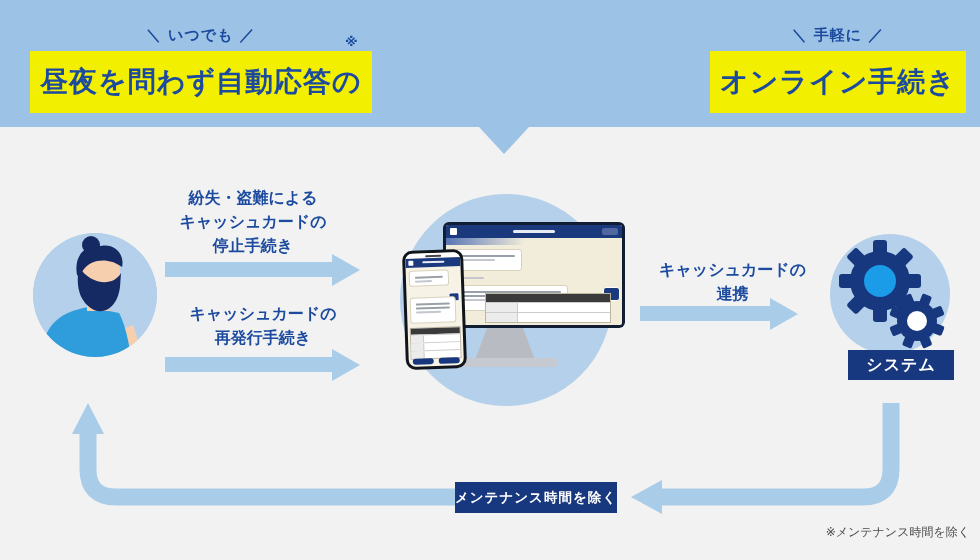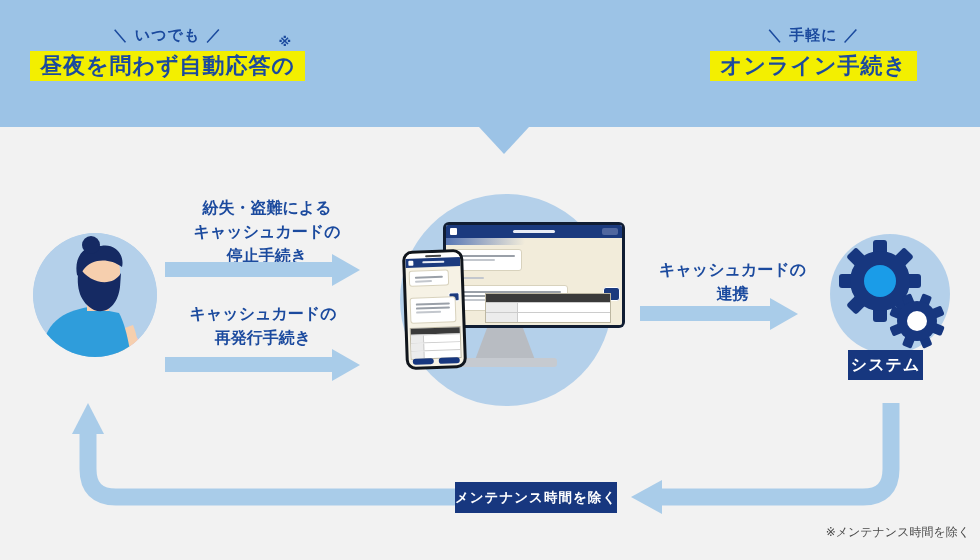--- a/index.html
+++ b/index.html
@@ -9,21 +9,21 @@
 
   
   .banner { position:absolute; left:0; top:0; width:980px; height:127px; background:var(--banner-bg,#9cc3e6); }
   .banner-pointer { position:absolute; left:479px; top:127px; width:0; height:0;
     border-left:25px solid transparent; border-right:25px solid transparent;
     border-top:27px solid var(--banner-bg,#9cc3e6); }
   .banner-item { position:absolute; top:26px; text-align:center; }
   .tagline { font-size:15px; font-weight:bold; color:var(--text-blue,#1b4a9e); letter-spacing:1px; margin-bottom:6px; white-space:nowrap; }
   .tagline .slash { font-weight:bold; padding:0 6px; }
   .highlight { display:inline-block; background:var(--highlight-yellow,#f3ef00); color:var(--text-blue,#1b4a9e);
-    font-size:22px; font-weight:bold; letter-spacing:1px; padding:0 10px; white-space:nowrap; }
+    font-size:28px; font-weight:bold; letter-spacing:1px; padding:12px 10px; white-space:nowrap; }
   .note-mark { position:absolute; font-size:13px; font-weight:bold; color:var(--text-blue,#1b4a9e); top:-17px; right:14px; }
 
   
   .circle { position:absolute; border-radius:50%; background:var(--circle-blue,#b4d0ea); }
   .navy-box { position:absolute; background:var(--navy,#17377f); color:#fff; font-weight:bold;
     display:flex; align-items:center; justify-content:center; letter-spacing:1px; white-space:nowrap; }
   .flow-label { position:absolute; color:var(--text-blue,#1b4a9e); font-size:16px; font-weight:bold;
     text-align:center; line-height:1.5; white-space:pre-line; }
   .arrow { position:absolute; height:15px; background:var(--arrow-blue,#a9cce9); }
   .arrow::after { content:""; position:absolute; left:100%; top:50%; transform:translateY(-50%);
@@ -107,21 +107,21 @@
         <path d="M8,124 C10,90 30,78 56,74 L86,80 C94,94 98,124 98,124 Z" fill="#2f9ddb"></path>
         <rect x="54" y="54" width="22" height="24" fill="#f6cfae"></rect>
         <path d="M50,22 C70,12 88,22 87,40 C86,54 79,62 68,64 C56,66 48,56 48,42 Z" fill="#f6cfae"></path>
         <path d="M44,42 C40,20 56,10 68,13 C82,10 92,22 89,34 C76,24 58,26 51,36 C48,40 46,44 44,42 Z" fill="#152a63"></path>
         <circle cx="58" cy="12" r="9" fill="#152a63"></circle>
         <path d="M46,34 C42,56 48,70 61,77 C74,82 85,71 87,54 L88,40 C80,54 58,52 46,34 Z" fill="#152a63"></path>
       </g>
     </svg>
   </div>
 
-  <div class="flow-label" style="left:162px; top:186px; width:210px;margin-top:10px;">紛失・盗難による
+  <div class="flow-label" style="left:148px; top:186px; width:210px;">紛失・盗難による
 キャッシュカードの
 停止手続き</div>
   <div class="arrow" style="left:165px; top:262px; width:167px;"></div>
 
   <div class="flow-label" style="left:158px; top:302px; width:210px;">キャッシュカードの
 再発行手続き</div>
   <div class="arrow" style="left:165px; top:357px; width:167px;"></div>
 
   <div class="circle" style="left:400px; top:194px; width:212px; height:212px;"></div>
   <div class="m-stand"></div>
@@ -227,21 +227,21 @@
           <rect x="-5" y="-28" width="10" height="12" rx="2" transform="rotate(202)"></rect>
           <rect x="-5" y="-28" width="10" height="12" rx="2" transform="rotate(247)"></rect>
           <rect x="-5" y="-28" width="10" height="12" rx="2" transform="rotate(292)"></rect>
           <rect x="-5" y="-28" width="10" height="12" rx="2" transform="rotate(337)"></rect>
         </g>
         <circle r="20"></circle>
         <circle r="10" fill="#ffffff"></circle>
       </g>
     </svg>
   </div>
-  <div class="navy-box" style="left:848px; top:350px; width:75px; height:30px; font-size:16px;">システム</div>
+  <div class="navy-box" style="left:848px; top:350px; width:106px; height:30px; font-size:16px;">システム</div>
 
   <svg class="loops" viewBox="0 0 980 140">
     <path d="M 891 13 V 79 Q 891 107 863 107 H 662" fill="none" stroke="#a9cce9" stroke-width="17"></path>
     <polygon points="662,90 662,124 631,107" fill="#a9cce9"></polygon>
     <path d="M 455 107 H 116 Q 88 107 88 79 V 44" fill="none" stroke="#a9cce9" stroke-width="17"></path>
     <polygon points="72,44 104,44 88,13" fill="#a9cce9"></polygon>
   </svg>
   <div class="navy-box" style="left:455px; top:482px; width:162px; height:31px; font-size:13.5px;">メンテナンス時間を除く</div>
 
   <div class="footnote">※メンテナンス時間を除く</div>

